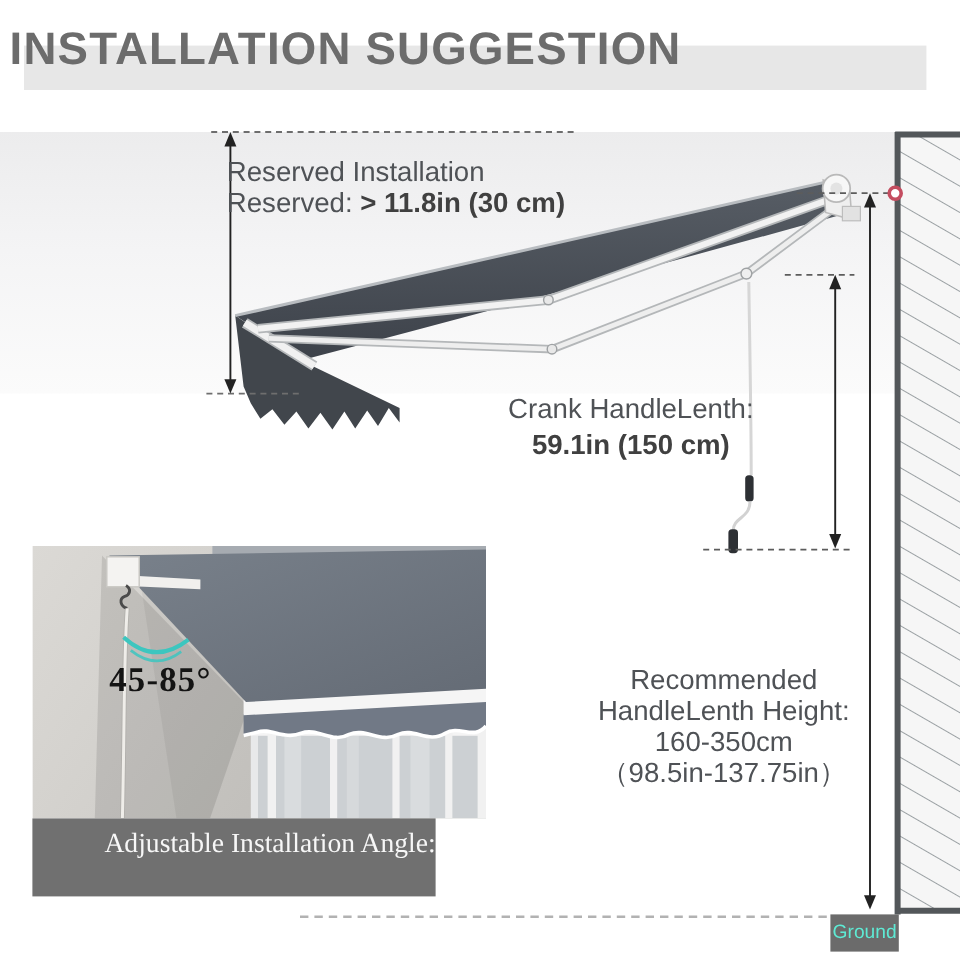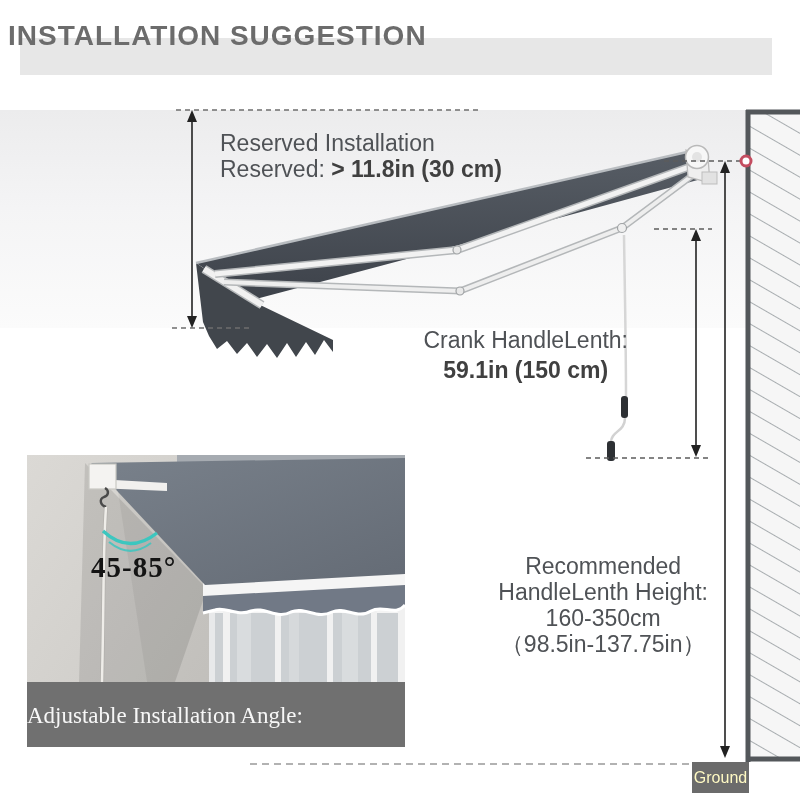--- a/index.html
+++ b/index.html
@@ -8,55 +8,55 @@
     background:#ffffff;
     font-family:"Liberation Sans", sans-serif;
     color:#4f5256;
   }
   .abs{position:absolute;}
 
   
   #title-band{left:20px;top:38px;width:752px;height:37px;background:#e7e7e7;}
   #page-title{
     left:8px;top:20px;width:780px;
-    font-size:28px;font-weight:bold;color:#6c6c6c;letter-spacing:1px;
+    font-size:38px;font-weight:bold;color:#6c6c6c;letter-spacing:1px;
     white-space:nowrap;
   }
 
   
   #reserve-band{left:0;top:110px;width:747px;height:218px;
     background:linear-gradient(180deg,#ececed 0%,#f4f4f5 45%,#fbfbfb 100%);}
 
   
   #scene{left:0;top:0;width:800px;height:800px;}
 
   
   .label{line-height:26px;font-size:23px;color:#4f5256;}
   .label b{font-weight:700;color:#404040;}
-  #reserved-text{left:220px;top:130px;text-align:left;}
+  #reserved-text{left:189px;top:130px;text-align:left;}
   #crank-text{right:172px;top:325px;text-align:center;line-height:30px;}
   #height-text{right:92px;top:553px;text-align:center;line-height:26px;}
 
   
   #ground-label{
     left:692px;top:762px;width:57px;height:31px;background:#6b6b6b;
-    color:#fef9c3;font-size:16px;text-align:center;line-height:31px;
+    color:#5eead4;font-size:16px;text-align:center;line-height:31px;
   }
 
   
   #inset{left:27px;top:455px;width:378px;height:292px;font-family:Liberation Serif, serif;}
   #inset-photo{position:absolute;left:0;top:0;width:378px;height:227px;}
   #inset-angle{
     position:absolute;left:64px;top:96px;font-size:29px;font-weight:600;
     color:#141414;letter-spacing:1px;
   }
   #inset-caption{
-    position:absolute;left:0;top:227px;width:378px;height:65px;
-    background:rgba(104,104,104,0.95);color:#f7f7f7;text-align:left;
-    font-size:23px;line-height:28px;padding-top:20px;box-sizing:border-box;
+    position:absolute;left:0;top:227px;width:336px;height:65px;
+    background:rgba(104,104,104,0.95);color:#f7f7f7;text-align:right;
+    font-size:23px;line-height:28px;padding-top:7px;box-sizing:border-box;
   }
   #inset-caption b{font-weight:700;color:#ffffff;}
 </style>
 </head>
 <body>
 
 <div class="abs" id="title-band"></div>
 <div class="abs" id="page-title">INSTALLATION SUGGESTION</div>
 
 <div class="abs" id="reserve-band"></div>

